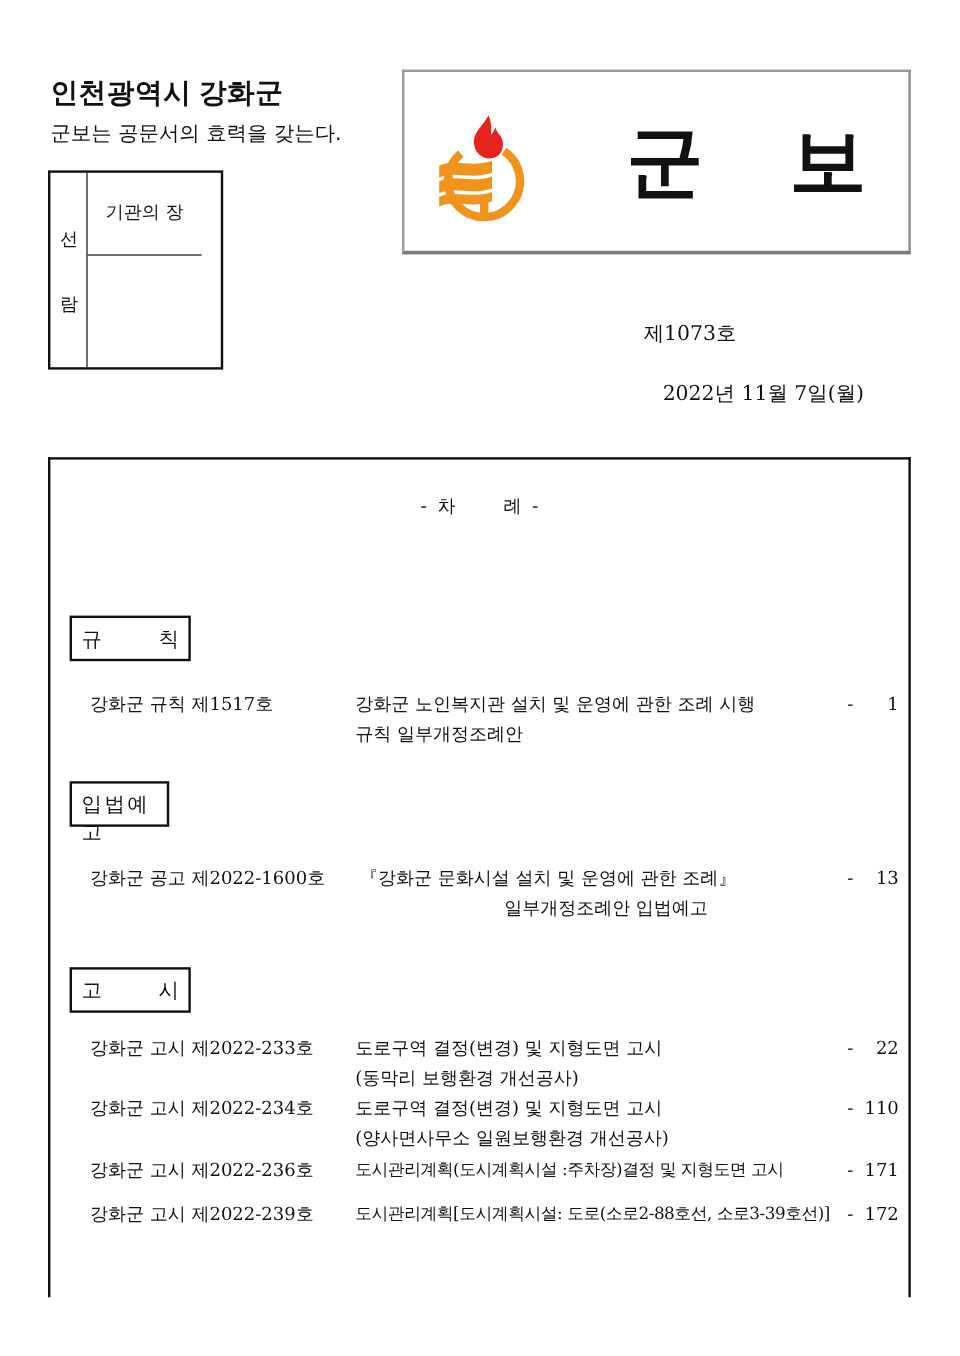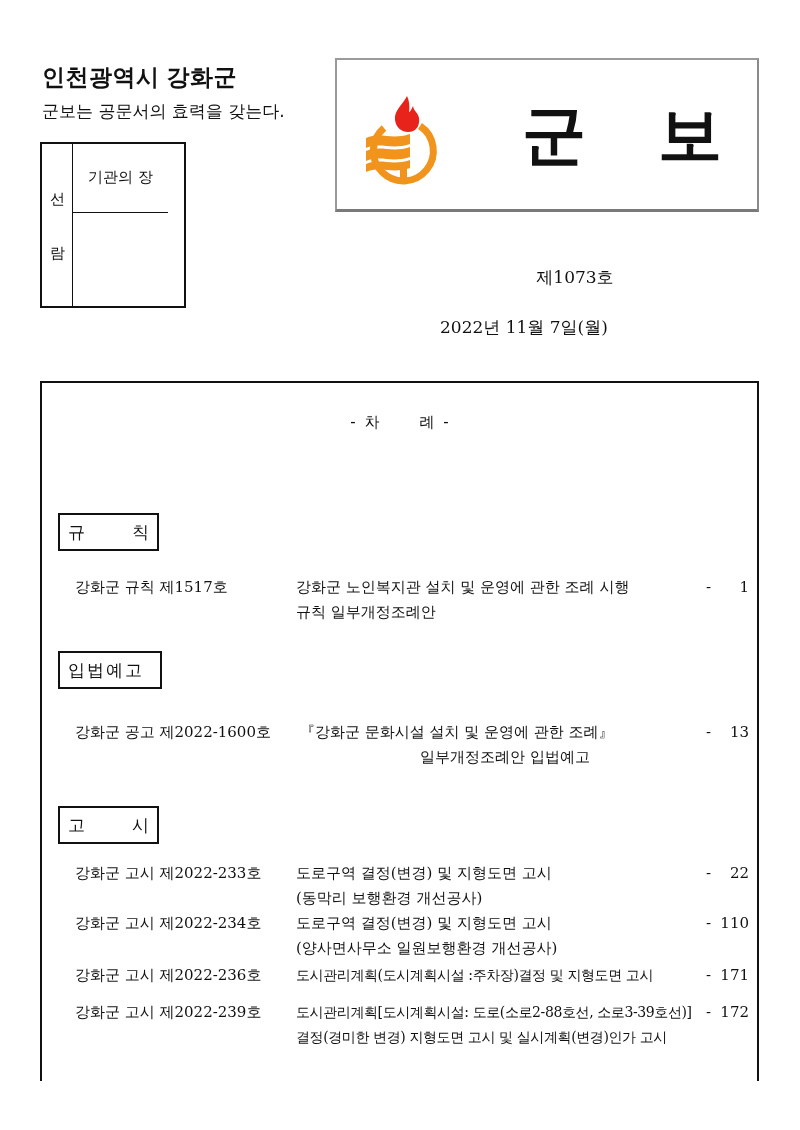--- a/index.html
+++ b/index.html
@@ -1,21 +1,21 @@
 <!DOCTYPE html>
 <html><head>
   <meta charset="utf-8">
   <style>
     * { box-sizing: border-box; margin: 0; padding: 0; }
     html, body { width: 800px; height: 1130px; background: #ffffff; overflow: hidden; }
     body { position: relative; font-family: "DejaVu Serif", "Liberation Serif", serif; color: #111; }
 
     .publisher-name {
       position: absolute; left: 42px; top: 62px;
-      font-family: Liberation Sans, sans-serif;
+      font-family: Liberation Serif, serif;
       font-weight: bold; font-size: 23px; letter-spacing: 0.5px; color: #111;
     }
     .publisher-sub {
       position: absolute; left: 42px; top: 100px;
       font-family: "DejaVu Sans", "Liberation Sans", sans-serif;
       font-size: 17px; color: #111;
     }
 
     .approval-box {
       position: absolute; left: 40px; top: 142px; width: 146px; height: 166px;
@@ -47,42 +47,42 @@
       position: absolute; left: 185px; top: 32px; width: 200px;
       font-family: "DejaVu Sans", "Liberation Sans", sans-serif;
       font-weight: bold; font-size: 64px; display: flex; justify-content: space-between;
     }
 
     .issue-no {
       position: absolute; left: 0; top: 266px; width: 1150px; text-align: center;
       font-size: 17px;
     }
     .issue-date {
-      position: absolute; left: 440px; top: 316px; width: 280px; text-align: left;
+      position: absolute; left: 440px; top: 316px; width: 280px; text-align: right;
       font-size: 17px;
     }
 
     .toc-frame {
       position: absolute; left: 40px; top: 381px; width: 719px; height: 700px;
       border-top: 2px solid #111; border-left: 2px solid #111; border-right: 2px solid #111;
     }
     .toc-title {
       position: absolute; left: 0; right: 0; top: 30px; text-align: center;
       font-family: "DejaVu Sans", "Liberation Sans", sans-serif; font-size: 15px;
       word-spacing: 4px;
     }
     .toc-title .gap { display: inline-block; width: 40px; }
 
     .sec-box {
       position: absolute; left: 16px; height: 38px; border: 2px solid #111;
       font-family: "DejaVu Sans", "Liberation Sans", sans-serif; font-size: 17px;
       padding: 6px 8px; background: #fff;
     }
     .sec-box.spread { display: flex; justify-content: space-between; width: 101px; }
-    .sec-box.tight { width: 104px; letter-spacing: 2px; }
+    .sec-box.tight { width: 83px; letter-spacing: 2px; }
 
     .entry { position: absolute; left: 0; right: 0; font-size: 15px; line-height: 25px; }
     .entry .ref { position: absolute; left: 33px; white-space: nowrap; }
     .entry .title { position: absolute; left: 254px; width: 410px; white-space: nowrap; }
     .entry .dash { position: absolute; left: 664px; }
     .entry .page { position: absolute; right: 8px; text-align: right; }
     .entry .title .l2 { display: block; }
     .entry.compact .title { font-size: 14px; letter-spacing: -0.4px; }
   </style>
 </head>
@@ -177,18 +177,17 @@
     <span class="title">
       <span class="l1">도시관리계획(도시계획시설 :주차장)결정 및 지형도면 고시</span>
     </span>
     <span class="dash">-</span>
     <span class="page">171</span>
   </div>
   <div class="entry compact" style="top:617px;">
     <span class="ref">강화군 고시 제2022-239호</span>
     <span class="title">
       <span class="l1">도시관리계획[도시계획시설: 도로(소로2-88호선, 소로3-39호선)]</span>
-      <span class="l2">결정(경미한 변경) 지형도면 고시 및 실시계획(변경)인가 고시</span>
     </span>
     <span class="dash">-</span>
     <span class="page">172</span>
   </div>
 </div>
 
 </body></html>

